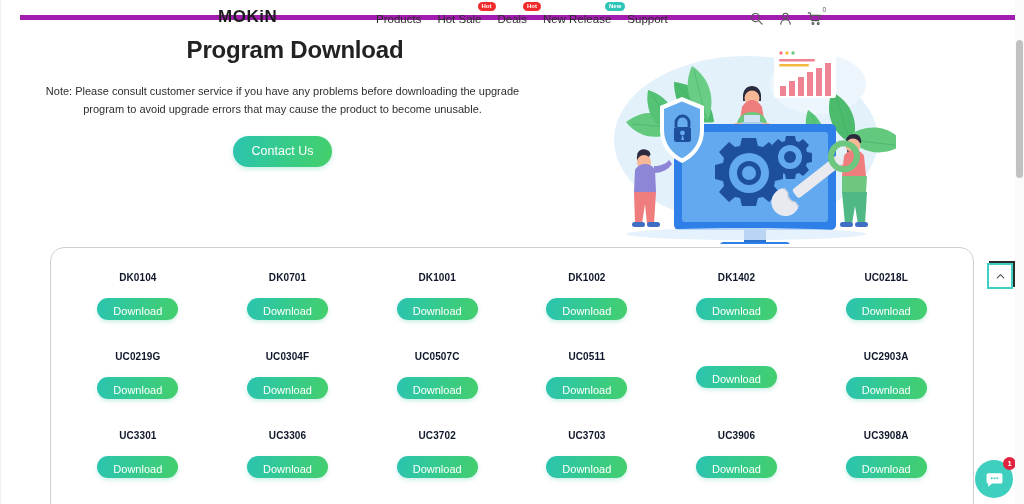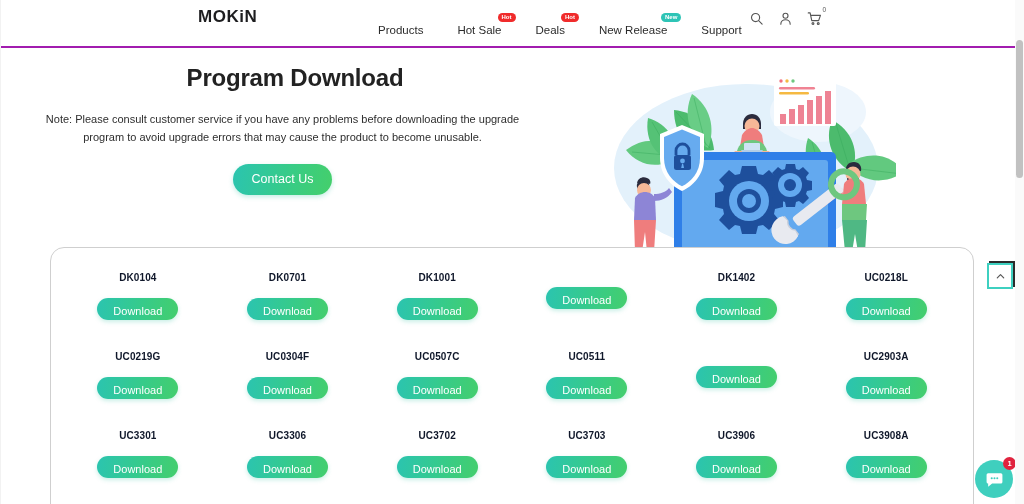--- a/index.html
+++ b/index.html
@@ -9,33 +9,34 @@
     background: #ffffff;
     font-family: "Liberation Sans", sans-serif;
     -webkit-font-smoothing: antialiased;
   }
 
   .page { position: relative; width: 1024px; height: 504px; background:#fff; overflow:hidden; }
 
   
   .header {
     position: relative;
-    height: 48px;
-    border-bottom: 2px solid #a21caf;
+    height: 20px;
+    border-bottom: 5px solid #a21caf;
     display: flex; align-items: center;
     background: #fff;
+    margin-left: 20px;
   }
   .logo {
     position: absolute; left: 198px; top: 7px;
     font-size: 17px; font-weight: 700; letter-spacing: 0.5px;
     color: #1d1d1f;
   }
   .nav {
-    position: absolute; left: 378px; top: 0;
-    height: 36px; display: flex; align-items: flex-end; gap: 34px;
+    position: absolute; left: 356px; top: 0;
+    height: 36px; display: flex; align-items: center; gap: 16px;
   }
   .nav-item {
     position: relative;
     font-size: 11.5px; color: #2b2b2b; white-space: nowrap; cursor: pointer;
     padding-top: 2px;
   }
   .nav-badge {
     position: absolute; top: -9px; right: -14px;
     font-size: 6px; font-weight: 700; color: #fff;
     padding: 1px 4px 2px; border-radius: 7px;
@@ -316,21 +317,21 @@
         <ellipse cx="150" cy="190" rx="120" ry="6" fill="#dfeefb" opacity=".8"></ellipse>
       </svg>
     </div>
   </div>
 
   <div class="card">
     <div class="grid" id="download-grid">
         <div class="cell"><div class="cell-code">DK0104</div><button class="dl-btn">Download</button></div>
         <div class="cell"><div class="cell-code">DK0701</div><button class="dl-btn">Download</button></div>
         <div class="cell"><div class="cell-code">DK1001</div><button class="dl-btn">Download</button></div>
-        <div class="cell"><button class="dl-btn">Download</button></div>
+        <div class="cell"><div class="cell-code">DK1002</div><button class="dl-btn">Download</button></div>
         <div class="cell"><div class="cell-code">DK1402</div><button class="dl-btn">Download</button></div>
         <div class="cell"><div class="cell-code">UC0218L</div><button class="dl-btn">Download</button></div>
         <div class="cell"><div class="cell-code">UC0219G</div><button class="dl-btn">Download</button></div>
         <div class="cell"><div class="cell-code">UC0304F</div><button class="dl-btn">Download</button></div>
         <div class="cell"><div class="cell-code">UC0507C</div><button class="dl-btn">Download</button></div>
         <div class="cell"><div class="cell-code">UC0511</div><button class="dl-btn">Download</button></div>
         <div class="cell"><button class="dl-btn">Download</button></div>
         <div class="cell"><div class="cell-code">UC2903A</div><button class="dl-btn">Download</button></div>
         <div class="cell"><div class="cell-code">UC3301</div><button class="dl-btn">Download</button></div>
         <div class="cell"><div class="cell-code">UC3306</div><button class="dl-btn">Download</button></div>

